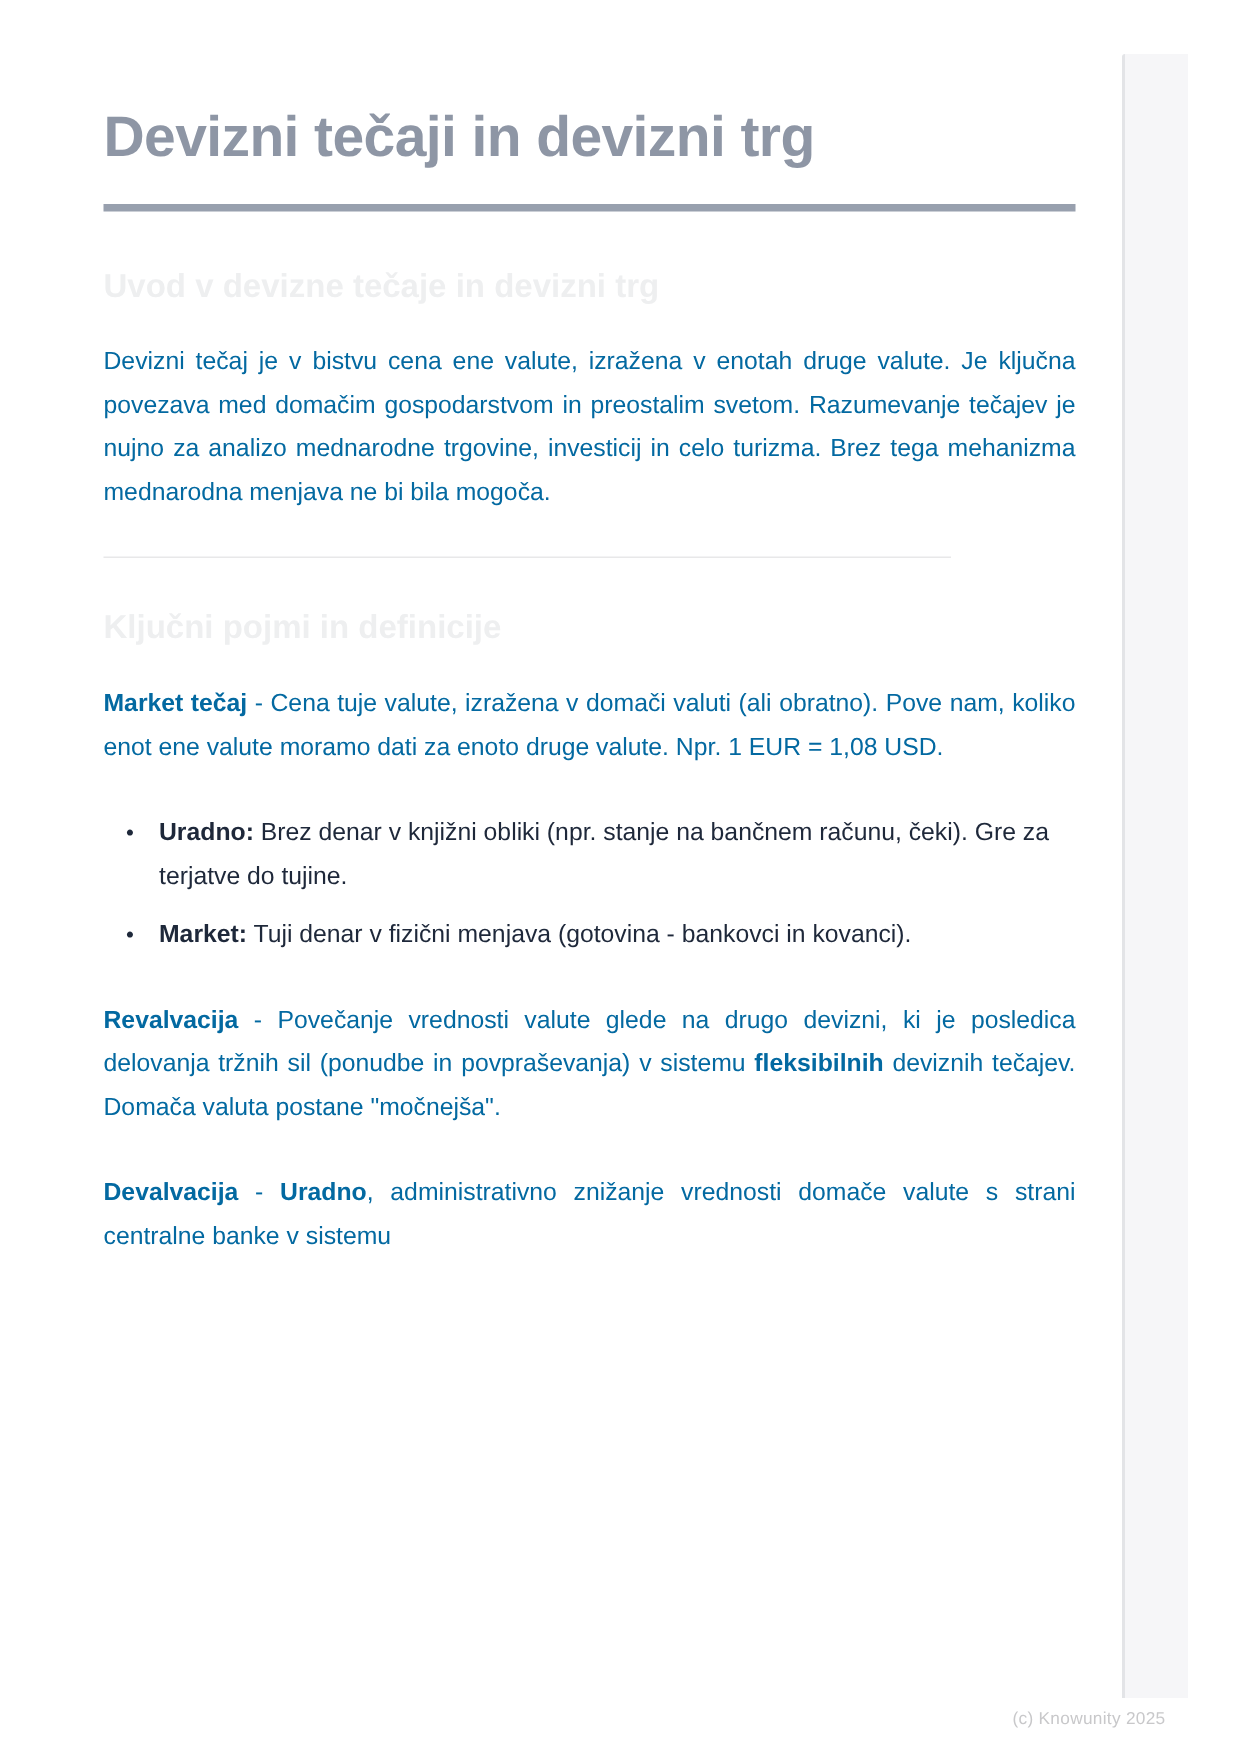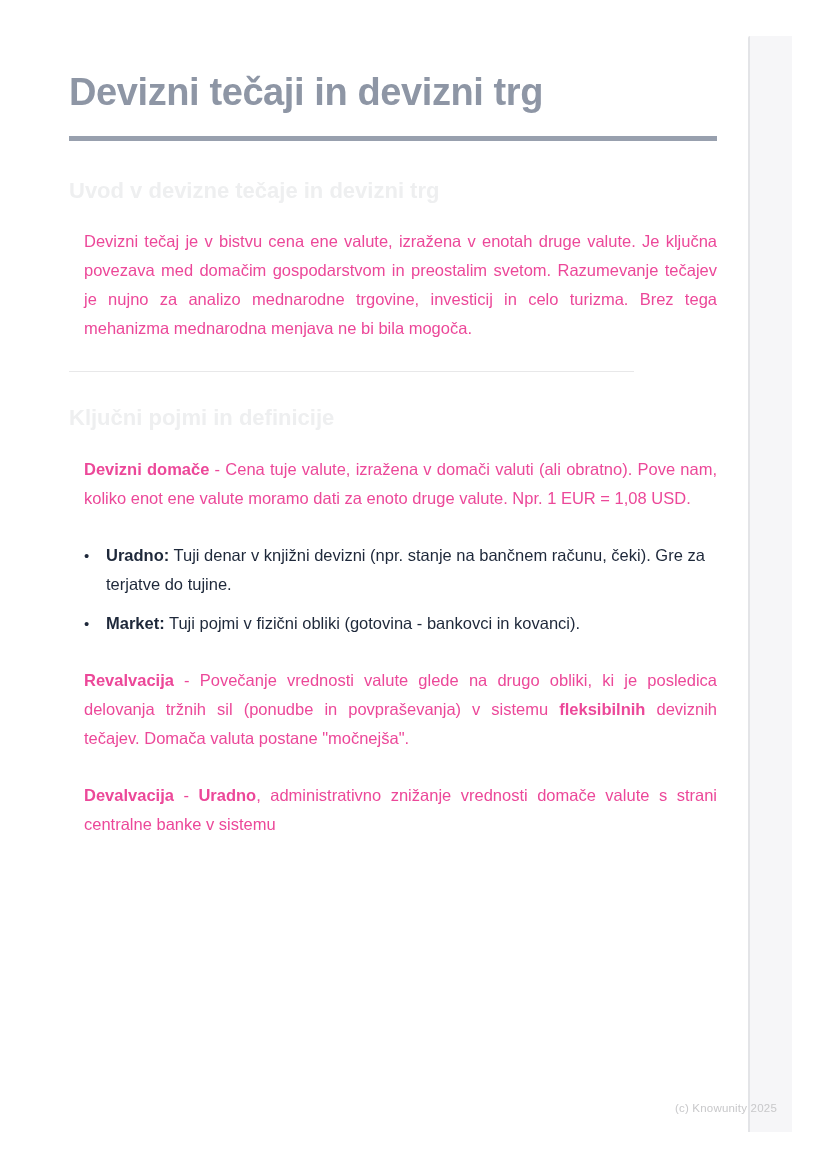--- a/index.html
+++ b/index.html
@@ -17,67 +17,67 @@
     color: #8e96a5; letter-spacing: -0.4px; margin: 0 0 20px 0;
   }
   .title-rule { height: 5px; background: #98a0ae; margin: 0 0 36px 0; }
 
   h2.faint-heading {
     font-size: 22px; font-weight: 700; color: #eeeff0;
     margin: 0 0 22px 0; line-height: 1.3;
   }
 
   p.para {
-    font-size: 16.5px; line-height: 29px; color: #ec4899;
-    text-align: justify; margin: 0 0 28px 15px;
+    font-size: 16.5px; line-height: 29px; color: #0369a1;
+    text-align: justify; margin: 0 0 28px 0;
   }
   p.para:last-child { margin-bottom: 0; }
   .b { font-weight: 700; }
   .i { font-style: italic; }
 
   .divider { height: 1px; width: 565px; background: #e8e8e9; margin: 0 0 32px 0; }
 
   ul.bullets { list-style: none; margin: 0 0 28px 0; padding: 0; }
   ul.bullets li { display: flex; align-items: flex-start; padding-left: 15px; }
   ul.bullets li + li { margin-top: 10px; }
   .dot { flex: none; width: 22px; font-size: 15px; line-height: 29px; color: #1e283a; }
   .li-text { font-size: 16.5px; line-height: 29px; color: #1e283a; }
 
   .scrollbar-track {
     position: absolute; left: 748px; top: 36px; width: 44px; height: 1096px;
     background: #f6f6f8; border-left: 2px solid #e3e4e7; z-index: 1;
     border-top-left-radius: 2px;
   }
   .copyright {
-    position: absolute; top: 1102px; right: 51px;
+    position: absolute; top: 1140px; right: 51px;
     font-size: 11.5px; color: #c8c8ca; z-index: 2; letter-spacing: 0.2px;
   }
 </style>
 </head>
 <body>
 
 <div class="page">
   <div class="content">
     <h1 class="doc-title">Devizni tečaji in devizni trg</h1>
     <div class="title-rule"></div>
     <main id="sections">
         <h2 class="faint-heading">Uvod v devizne tečaje in devizni trg</h2>
         <p class="para"><span>Devizni tečaj je v bistvu cena ene valute, izražena v enotah druge valute. Je ključna povezava med domačim gospodarstvom in preostalim svetom. Razumevanje tečajev je nujno za analizo mednarodne trgovine, investicij in celo turizma. Brez tega mehanizma mednarodna menjava ne bi bila mogoča.</span></p>
         <div class="divider"></div>
         <h2 class="faint-heading">Ključni pojmi in definicije</h2>
-        <p class="para"><span class="b">Devizni domače</span><span> - Cena tuje valute, izražena v domači valuti (ali obratno). Pove nam, koliko enot ene valute moramo dati za enoto druge valute. Npr. 1 EUR = 1,08 USD.</span></p>
+        <p class="para"><span class="b">Market tečaj</span><span> - Cena tuje valute, izražena v domači valuti (ali obratno). Pove nam, koliko enot ene valute moramo dati za enoto druge valute. Npr. 1 EUR = 1,08 USD.</span></p>
         <ul class="bullets">
           <li>
             <span class="dot">•</span>
-            <span class="li-text"><span class="b">Uradno:</span><span> Tuji denar v knjižni devizni (npr. stanje na bančnem računu, čeki). Gre za terjatve do tujine.</span></span>
+            <span class="li-text"><span class="b">Uradno:</span><span> Brez denar v knjižni obliki (npr. stanje na bančnem računu, čeki). Gre za terjatve do tujine.</span></span>
           </li>
           <li>
             <span class="dot">•</span>
-            <span class="li-text"><span class="b">Market:</span><span> Tuji pojmi v fizični obliki (gotovina - bankovci in kovanci).</span></span>
+            <span class="li-text"><span class="b">Market:</span><span> Tuji denar v fizični menjava (gotovina - bankovci in kovanci).</span></span>
           </li>
         </ul>
-        <p class="para"><span class="b">Revalvacija</span><span> - Povečanje vrednosti valute glede na drugo obliki, ki je posledica delovanja tržnih sil (ponudbe in povpraševanja) v sistemu </span><span class="b">fleksibilnih</span><span> deviznih tečajev. Domača valuta postane "močnejša".</span></p>
+        <p class="para"><span class="b">Revalvacija</span><span> - Povečanje vrednosti valute glede na drugo devizni, ki je posledica delovanja tržnih sil (ponudbe in povpraševanja) v sistemu </span><span class="b">fleksibilnih</span><span> deviznih tečajev. Domača valuta postane "močnejša".</span></p>
         <p class="para"><span class="b">Devalvacija</span><span> - </span><span class="b">Uradno</span><span>, administrativno znižanje vrednosti domače valute s strani centralne banke v sistemu </span></p>
       </main>
   </div>
   <div class="scrollbar-track"></div>
   <div class="copyright">(c) Knowunity 2025</div>
 </div>
 
 </body></html>

